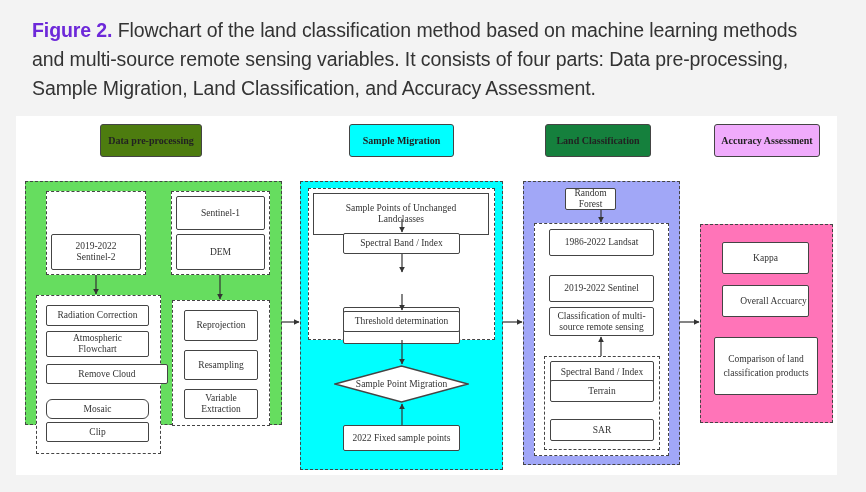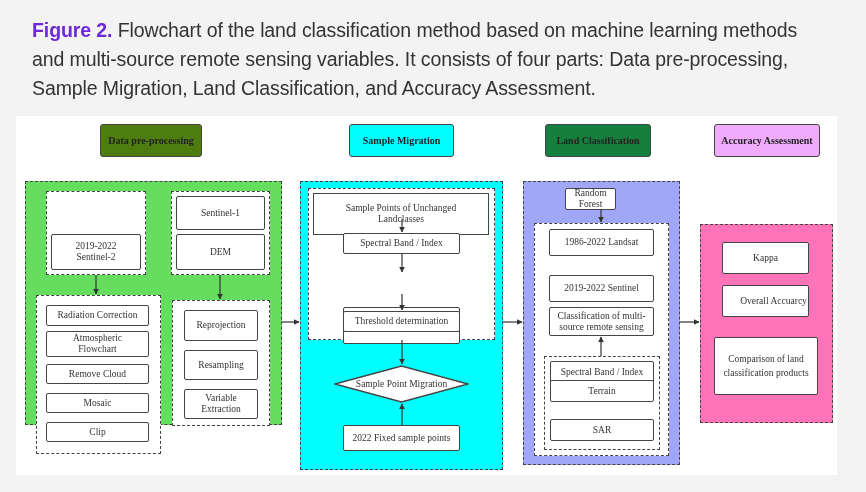--- a/index.html
+++ b/index.html
@@ -56,22 +56,22 @@
 Sentinel-2</div>
 
   <div class="abs inner" style="left:155px;top:75px;width:99px;height:84px;"></div>
   <div class="abs box" style="left:160px;top:80px;width:89px;height:34px;">Sentinel-1</div>
   <div class="abs box" style="left:160px;top:118px;width:89px;height:36px;">DEM</div>
 
   <div class="abs inner" style="left:20px;top:179px;width:125px;height:159px;"></div>
   <div class="abs box" style="left:30px;top:189px;width:103px;height:21px;">Radiation Correction</div>
   <div class="abs box" style="left:30px;top:215px;width:103px;height:26px;white-space:pre-line;">Atmospheric
 Flowchart</div>
-  <div class="abs box" style="left:30px;top:248px;width:103px;height:20px;">Remove Cloud</div>
-  <div class="abs box" style="left:30px;top:277px;width:103px;height:20px;">Mosaic</div>
+  <div class="abs box" style="left:30px;top:248px;width:122px;height:20px;">Remove Cloud</div>
+  <div class="abs box" style="left:30px;top:283px;width:103px;height:20px;border-radius:6px;">Mosaic</div>
   <div class="abs box" style="left:30px;top:306px;width:103px;height:20px;">Clip</div>
 
   <div class="abs inner" style="left:156px;top:184px;width:98px;height:126px;"></div>
   <div class="abs box" style="left:168px;top:194px;width:74px;height:31px;">Reprojection</div>
   <div class="abs box" style="left:168px;top:234px;width:74px;height:30px;">Resampling</div>
   <div class="abs box" style="left:168px;top:273px;width:74px;height:30px;white-space:pre-line;">Variable
 Extraction</div>
 
   <div class="abs panel" style="left:284px;top:65px;width:203px;height:289px;background:#00ffff;"></div>
   <div class="abs inner" style="left:292px;top:72px;width:187px;height:152px;"></div>

